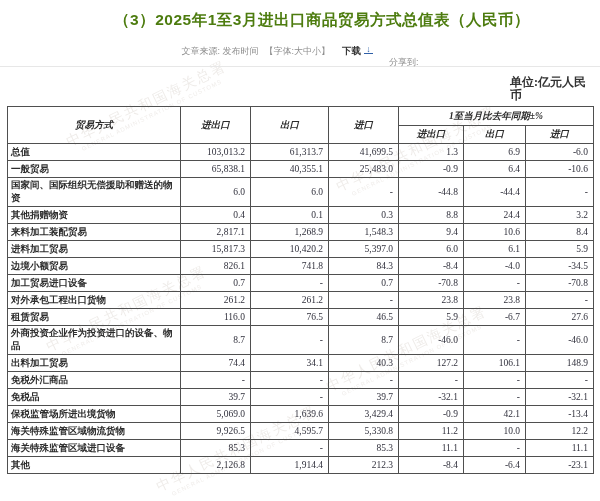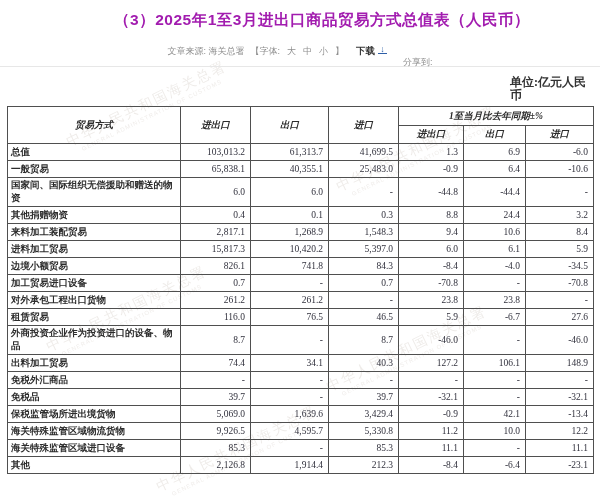--- a/index.html
+++ b/index.html
@@ -10,26 +10,26 @@
 
   
   .wm { position:absolute; transform:rotate(-26deg); color:#9a8878; opacity:.16;
     text-align:center; pointer-events:none; white-space:nowrap; z-index:0; }
   .wm .wm-cn { font-size:14px; letter-spacing:2px; }
   .wm .wm-en { font-size:6px; letter-spacing:1px; }
 
   .content { position:relative; z-index:1; }
 
   
-  .page-title { text-align:center; font-size:15.5px; font-weight:bold; color:#a21caf;
+  .page-title { text-align:center; font-size:15.5px; font-weight:bold; color:#4d7c0f;
     padding-top:10px; letter-spacing:.5px;padding-left:44px; }
   .meta-bar { display:flex; justify-content:center; align-items:center; gap:6px;
     font-size:9px; color:#8f8f8f; margin-top:13px; height:14px; }
   .meta-item { white-space:nowrap; }
-  .font-switch { display:inline-flex; gap:7px; }
+  .font-switch { display:inline-flex; }
   .font-opt { cursor:pointer; }
   .download-wrap { display:inline-flex; align-items:flex-start; gap:3px; margin-left:6px; }
   .download-label { color:#333; font-weight:bold; font-size:9.5px; }
   .dl-icon { display:inline-block; width:9px; text-align:center; color:#2e5fa7;
     font-weight:bold; font-size:9px; line-height:8px; border-bottom:1.5px solid #2e5fa7; }
   .share-label { margin-left:10px;margin-top:22px; }
   .divider { border:none; border-top:1px solid #e7e7e7; margin-top:8px; }
 
   .unit-note { margin:9px 8px 0 auto; width:82px; font-size:12px; font-weight:bold;
     line-height:13px; color:#333; font-family:"Liberation Serif","DejaVu Serif",serif; }
@@ -69,21 +69,21 @@
   </div>
   <div class="wm" style="left:150px;top:440px;">
     <div class="wm-cn">中华人民共和国海关总署</div>
     <div class="wm-en">GENERAL ADMINISTRATION OF CUSTOMS</div>
   </div>
 
   <div class="content">
     <div class="page-title">（3）2025年1至3月进出口商品贸易方式总值表（人民币）</div>
 
     <div class="meta-bar">
-      <span class="meta-item">文章来源: 海关总署</span>
+      <span class="meta-item">文章来源: 发布时间</span>
       <span class="meta-item font-switch">
         <span>【字体:</span>
         <span class="font-opt">大</span>
         <span class="font-opt">中</span>
         <span class="font-opt">小</span>
         <span>】</span>
       </span>
       <span class="download-wrap">
         <span class="download-label">下载</span>
         <span class="dl-icon">↓</span>

